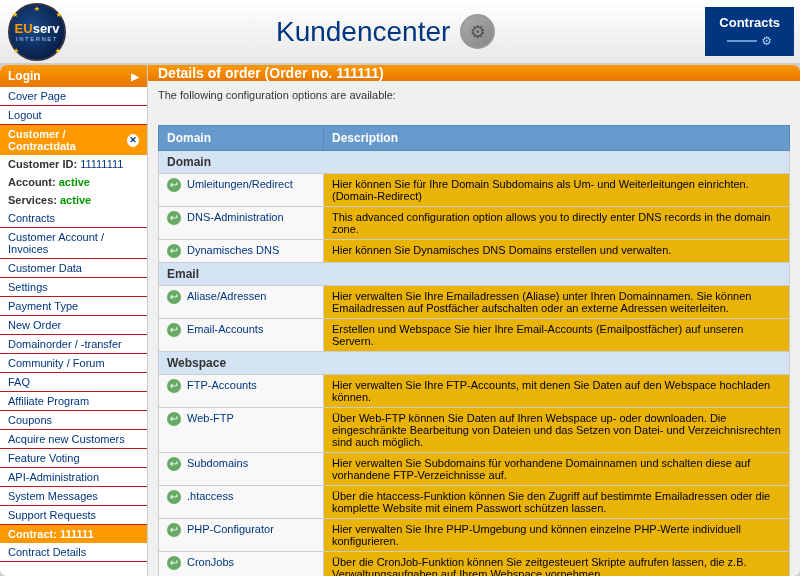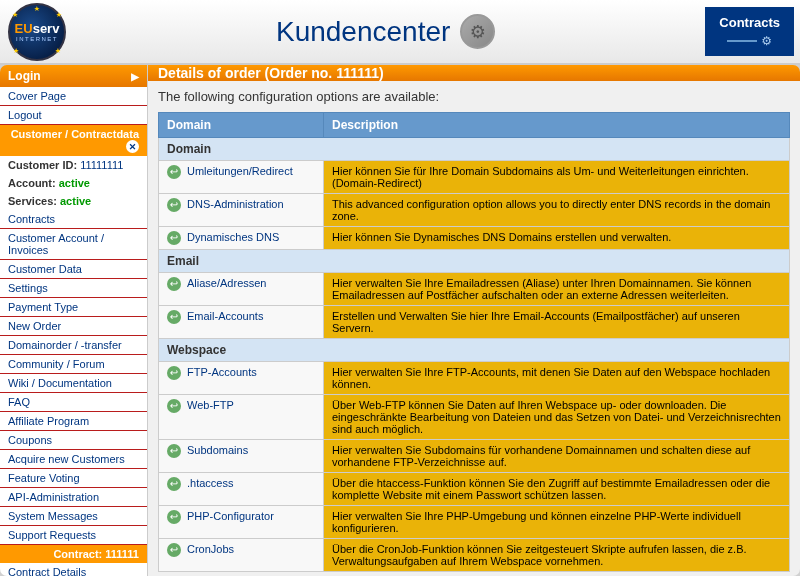--- a/index.html
+++ b/index.html
@@ -14,31 +14,31 @@
 
     
     #main-layout { display: flex; flex: 1; overflow: hidden; border-radius: 7px; }
 
     
     #sidebar { width: 148px; background: #ffffff; border-right: 1px solid #ccc; overflow-y: auto; flex-shrink: 0; }
     .sidebar-btn { background: linear-gradient(180deg, #ff9900, #e67700); color: white; font-weight: bold; font-size: 12px; padding: 4px 8px; display: flex; align-items: center; justify-content: space-between; cursor: pointer; }
     .sidebar-btn .arrow { font-size: 10px; }
     .sidebar-item { padding: 3px 8px; font-size: 11px; color: #003580; cursor: pointer; border-bottom: 1px solid #b91c1c; }
     .sidebar-item a { color: #003580; text-decoration: none; }
-    .sidebar-section { background: #ff9900; color: white; font-size: 11px; font-weight: bold; padding: 3px 8px; display: flex; align-items: flex-end; justify-content: space-between; flex-direction: column; }
+    .sidebar-section { background: #ff9900; color: white; font-size: 11px; font-weight: bold; padding: 3px 8px; display: flex; align-items: center; justify-content: space-between; }
     .sidebar-info { background: #fff; padding: 3px 8px; font-size: 11px; }
     .sidebar-label { color: #333; font-weight: bold; }
     .sidebar-value { color: #003580; }
     .status-active { color: #009900; font-weight: bold; }
 
     
     #content { flex: 1; background: #f0f0f0; overflow-y: auto; padding: 0; }
     .content-header { background: linear-gradient(180deg, #ff9900, #e67700); color: white; font-weight: bold; font-size: 14px; padding: 0 10px; }
     .content-body { padding: 8px 10px; background: #f0f0f0; }
-    .content-body p { margin-bottom: 8px; font-size: 13px; color: #333; }
+    .content-body p { margin-bottom: 24px; font-size: 11px; color: #333; }
 
     
     .config-table { width: 100%; border-collapse: collapse; background: white; }
     .config-table th { background: #6699cc; color: white; font-weight: bold; padding: 5px 8px; text-align: left; font-size: 12px; border: 1px solid #5588bb; }
     .config-table td { padding: 4px 8px; border: 1px solid #cccccc; vertical-align: top; font-size: 11px; }
     .config-table .section-row td { background: #d4e4f4; font-weight: bold; color: #333; font-size: 12px; padding: 4px 8px; }
     .config-table .data-row td:first-child { background: #f8f8f8; width: 160px; white-space: nowrap; }
     .config-table .data-row td:last-child { background: #eab308; }
     .config-table a { color: #003580; text-decoration: none; }
     .green-arrow { display: inline-block; width: 14px; height: 14px; background: #66aa66; border-radius: 50%; color: white; font-size: 10px; text-align: center; line-height: 14px; margin-right: 4px; flex-shrink: 0; }
@@ -122,21 +122,20 @@
     </div>
 
     <div class="sidebar-item"><a>Contracts</a></div>
     <div class="sidebar-item"><a>Customer Account / Invoices</a></div>
     <div class="sidebar-item"><a>Customer Data</a></div>
     <div class="sidebar-item"><a>Settings</a></div>
     <div class="sidebar-item"><a>Payment Type</a></div>
     <div class="sidebar-item"><a>New Order</a></div>
     <div class="sidebar-item"><a>Domainorder / -transfer</a></div>
     <div class="sidebar-item"><a>Community / Forum</a></div>
-    <div class="sidebar-item"><a>Wiki / Documentation</a></div>
     <div class="sidebar-item"><a>FAQ</a></div>
     <div class="sidebar-item"><a>Affiliate Program</a></div>
     <div class="sidebar-item"><a>Coupons</a></div>
     <div class="sidebar-item"><a>Acquire new Customers</a></div>
     <div class="sidebar-item"><a>Feature Voting</a></div>
     <div class="sidebar-item"><a>API-Administration</a></div>
     <div class="sidebar-item"><a>System Messages</a></div>
     <div class="sidebar-item"><a>Support Requests</a></div>
 
     <div class="sidebar-section">
@@ -204,21 +203,21 @@
       </td>
       <td>Hier verwalten Sie Ihre Emailadressen (Aliase) unter Ihren Domainnamen. Sie können Emailadressen auf Postfächer aufschalten oder an externe Adressen weiterleiten.</td>
     </tr>
             <tr class="data-row">
       <td>
         <div class="link-cell">
           <span class="green-arrow">↩</span>
           <a href="#">Email-Accounts</a>
         </div>
       </td>
-      <td>Erstellen und Verwalten Sie hier Ihre Email-Accounts (Emailpostfächer) auf unseren Servern.</td>
+      <td>Erstellen und Webspace Sie hier Ihre Email-Accounts (Emailpostfächer) auf unseren Servern.</td>
     </tr>
             <tr class="section-row">
               <td colspan="2">Webspace</td>
             </tr>
             <tr class="data-row">
       <td>
         <div class="link-cell">
           <span class="green-arrow">↩</span>
           <a href="#">FTP-Accounts</a>
         </div>

